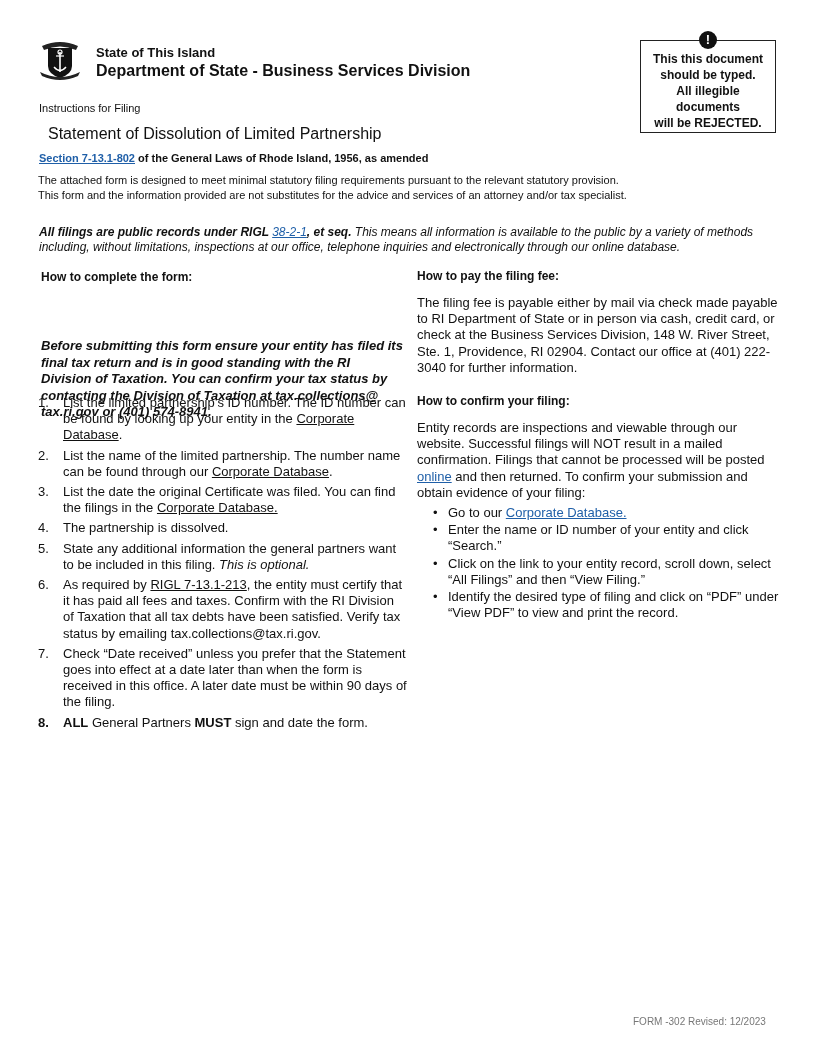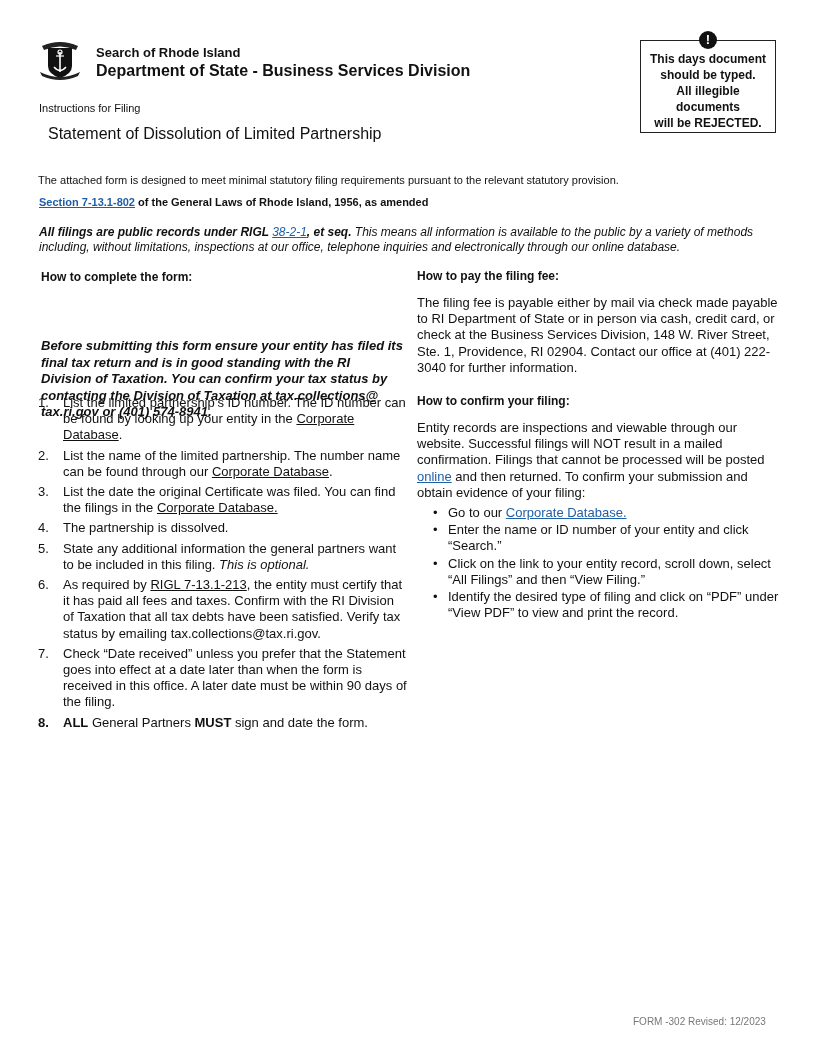--- a/index.html
+++ b/index.html
@@ -21,21 +21,21 @@
     padding-top: 10px;
   }
   #notice-icon {
     position: absolute; left: 58px; top: -10px; width: 18px; height: 18px;
     border-radius: 50%; background: #111; color: #fff; font-size: 13px;
     line-height: 18px; text-align: center; font-weight: bold;
   }
 
   #title1 { left: 39px; top: 102px; font-size: 11px; font-weight: normal; }
   #title2 { left: 48px; top: 125px; font-size: 16px; font-weight: normal; }
-  #statute { left: 39px; top: 152px; font-size: 11px; font-weight: bold; margin-top: 44px; }
+  #statute { left: 39px; top: 152px; font-size: 11px; font-weight: bold; }
   #statute a { font-weight: bold; }
   #disclaimer { left: 38px; top: 173px; font-size: 11px; line-height: 15px; width: 740px; }
   #public { left: 39px; top: 225px; font-size: 12px; line-height: 15px; font-style: italic; width: 740px; }
   #public b { font-style: italic; }
 
   .h2 { font-size: 12px; font-weight: bold; }
   #left-h { left: 41px; top: 270px; }
   #left-intro {
     left: 41px; top: 298px; width: 362px; font-size: 13px; font-weight: bold;
     font-style: italic; line-height: 16.5px; margin-top: 40px;
@@ -63,41 +63,42 @@
   <svg width="44" height="44" viewBox="0 0 44 44">
     <path d="M4 8 Q22 0 40 8 L38 12 Q22 5 6 12 Z" fill="#222"></path>
     <path d="M10 10 L34 10 L34 28 Q34 36 22 40 Q10 36 10 28 Z" fill="#111"></path>
     <line x1="22" y1="14" x2="22" y2="34" stroke="#fff" stroke-width="1.6"></line>
     <circle cx="22" cy="14" r="2" fill="none" stroke="#fff" stroke-width="1.2"></circle>
     <path d="M16 29 Q22 36 28 29" fill="none" stroke="#fff" stroke-width="1.4"></path>
     <line x1="18" y1="18" x2="26" y2="18" stroke="#fff" stroke-width="1.2"></line>
     <path d="M2 34 Q22 44 42 34 L40 38 Q22 46 4 38 Z" fill="#222"></path>
   </svg>
 </div>
-<div id="hdr-state" class="abs">Search of Rhode Island</div>
+<div id="hdr-state" class="abs">State of This Island</div>
 <div id="hdr-dept" class="abs">Department of State - Business Services Division</div>
 
 <div id="notice-box" class="abs">
   <div id="notice-icon">!</div>
-  <div>This days document</div>
+  <div>This this document</div>
   <div>should be typed.</div>
   <div>All illegible</div>
   <div>documents</div>
   <div>will be REJECTED.</div>
 </div>
 
 <div id="title1" class="abs">Instructions for Filing</div>
 <div id="title2" class="abs">Statement of Dissolution of Limited Partnership</div>
 
 <div id="statute" class="abs">
   <a>Section 7-13.1-802</a><span> of the General Laws of Rhode Island, 1956, as amended</span>
 </div>
 
 <div id="disclaimer" class="abs">
   <div>The attached form is designed to meet minimal statutory filing requirements pursuant to the relevant statutory provision.</div>
+  <div>This form and the information provided are not substitutes for the advice and services of an attorney and/or tax specialist.</div>
 </div>
 
 <div id="public" class="abs">
   <b>All filings are public records under RIGL </b><a>38-2-1</a><b>, et seq.</b><span> This means all information is available to the public by a variety of methods including, without limitations, inspections at our office, telephone inquiries and electronically through our online database.</span>
 </div>
 
 <div id="left-h" class="abs h2">How to complete the form:</div>
 <div id="left-intro" class="abs">Before submitting this form ensure your entity has filed its final tax return and is in good standing with the RI Division of Taxation. You can confirm your tax status by contacting the Division of Taxation at tax.collections@ tax.ri.gov or (401) 574-8941.</div>
 
 <div id="steps" class="abs">

